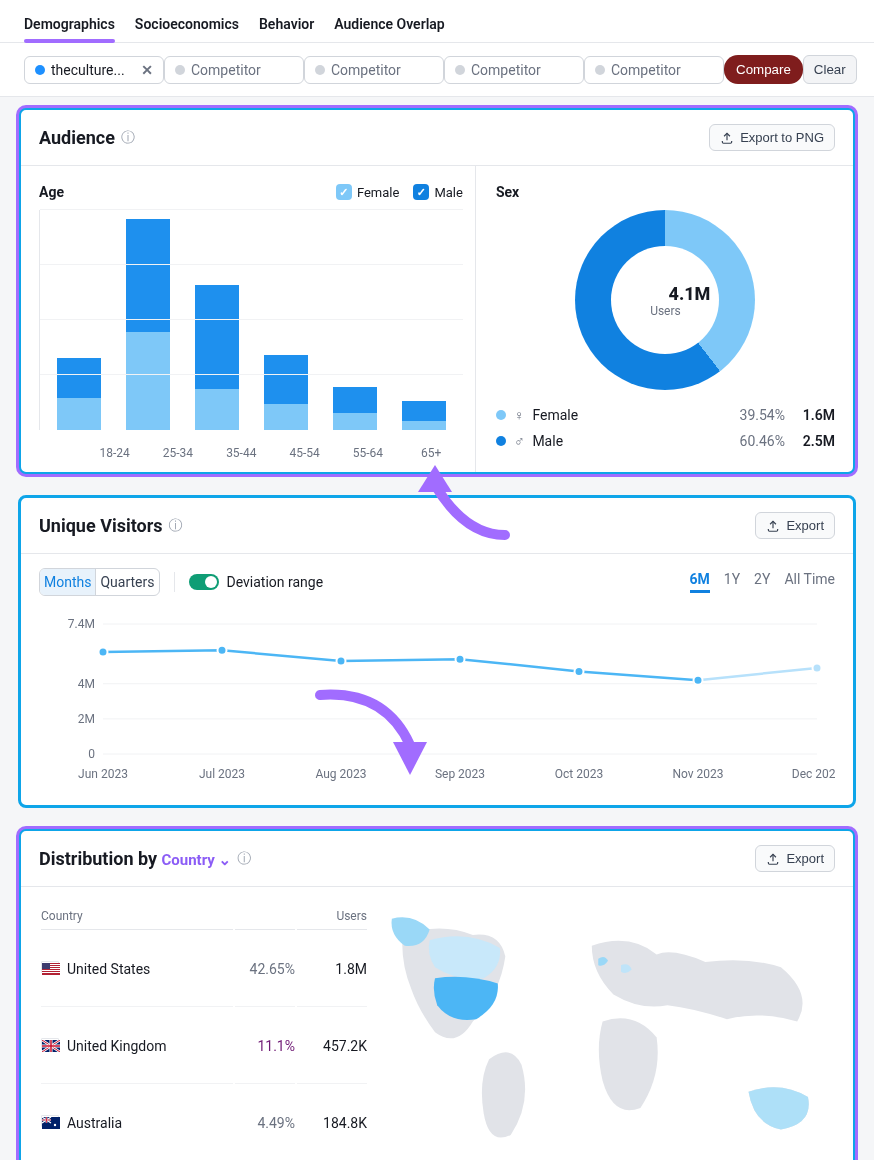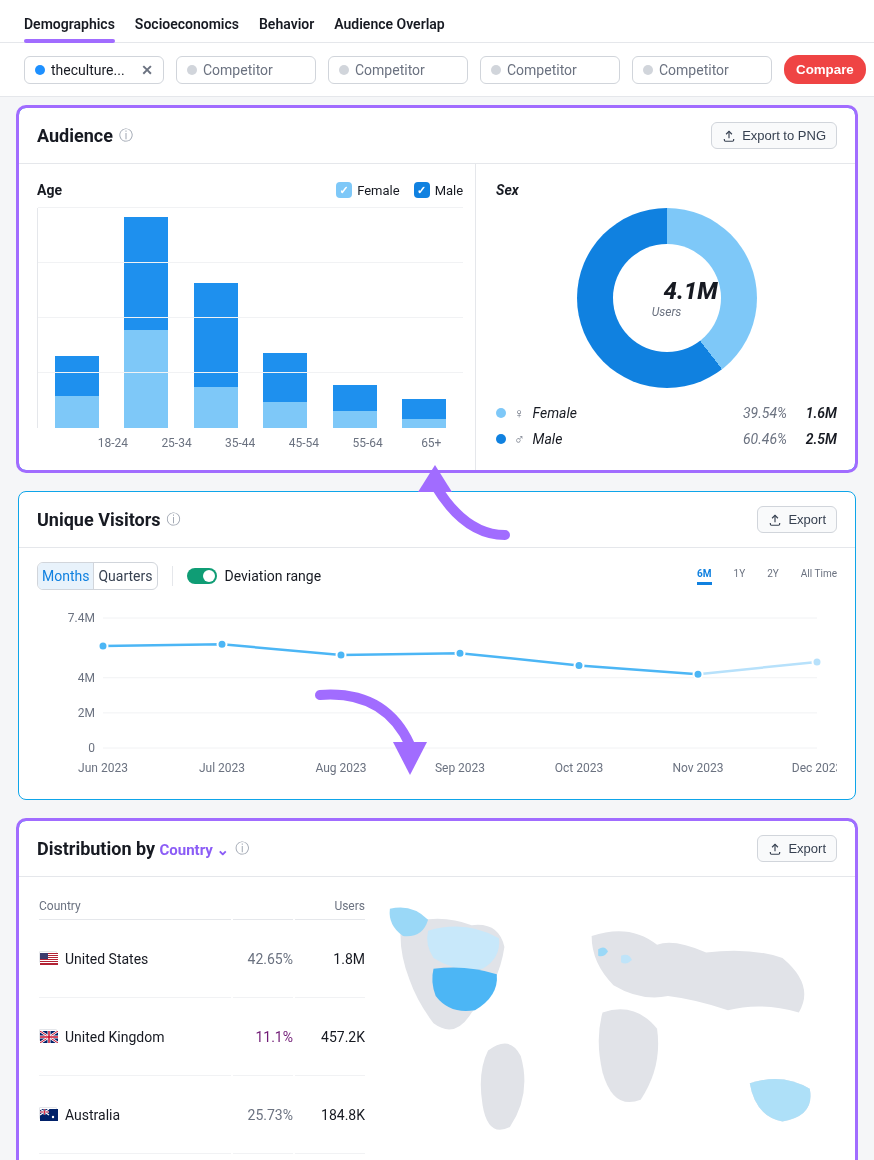--- a/index.html
+++ b/index.html
@@ -13,86 +13,86 @@
   .page { width: 874px; margin: 0 auto; background:#f5f6f8; padding-bottom:20px;}
   
   .tabs {
     display:flex; gap:20px; padding:10px 24px 0 24px; border-bottom:1px solid #e5e7eb; background:#fff;
   }
   .tab { padding:6px 0 10px; font-weight:600; color:#171a22; cursor:pointer; position:relative; }
   .tab.active::after {
     content:""; position:absolute; left:0; right:0; bottom:-1px; height:4px; background:#a16cff; border-radius:2px;
   }
   
-  .comp-row { display:flex; gap:12px; padding:12px 24px; background:#fff; border-bottom:1px solid #e5e7eb; align-items:center; }
+  .comp-row { display:flex; gap:0; padding:12px 24px; background:#fff; border-bottom:1px solid #e5e7eb; align-items:center; }
   .chip {
     display:flex; align-items:center; gap:6px; border:1px solid #d1d5db; border-radius:6px; padding:5px 10px; background:#fff; min-width:140px; color:#6b7280;
   }
   .chip.filled { color:#171a22; }
   .chip .dot { width:10px; height:10px; border-radius:50%; }
   .chip .dot.blue { background:#1e90ff; }
   .chip .dot.grey { background:#d1d5db; }
   .chip .x { margin-left:auto; color:#6b7280; font-weight:600; }
-  .btn-compare { background:#ef4444; color:#fff; border:none; border-radius:14px; padding:7px 12px; font-weight:700; cursor:pointer;}
+  .btn-compare { background:#7f1d1d; color:#fff; border:none; border-radius:14px; padding:7px 12px; font-weight:400; cursor:pointer;}
   .btn-clear { background:#f3f4f6; border:1px solid #d1d5db; border-radius:6px; padding:6px 10px; color:#374151; cursor:pointer;}
   
   .card-wrap { padding:10px 18px; position:relative; }
   .card-wrap.highlight { }
   .card {
-    background:#fff; border:1px solid #0ea5e9; border-radius:8px; position:relative;
+    background:#fff; border:3px solid #0ea5e9; border-radius:8px; position:relative;
   }
   .highlight .card { outline:3px solid #a16cff; outline-offset:-1px; }
   .card-header { display:flex; align-items:center; padding:14px 18px; border-bottom:1px solid #e5e7eb;}
   .card-title { font-size:18px; font-weight:700; }
   .info { color:#9ca3af; margin-left:6px; }
   .export-btn {
     margin-left:auto; display:flex; gap:6px; align-items:center; border:1px solid #d1d5db; border-radius:6px; background:#f9fafb;
     padding:5px 10px; color:#374151; cursor:pointer; font-size:13px;
   }
   
   .aud-body { display:flex; }
   .aud-age { flex:1.25; padding:18px 12px 10px 18px; border-right:1px solid #e5e7eb;}
-  .aud-sex { flex:1; padding:18px 18px 18px 20px;font-style:italic;}
+  .aud-sex { flex:1; padding:18px 18px 18px 20px;}
   .subtitle { font-weight:700; margin-bottom:10px; display:flex; align-items:center; }
   .legend-cbs { margin-left:auto; display:flex; gap:14px; font-weight:400; font-size:13px; align-items:center;}
   .cb { width:16px; height:16px; border-radius:4px; display:inline-flex; align-items:center; justify-content:center; color:#fff; font-size:11px; font-weight:700; }
   .cb.light { background:#7ec8f8; }
   .cb.dark { background:#1081e0; }
   
   .barchart { display:flex; font-size:12px; color:#6b7280; }
   .y-axis { display:flex; flex-direction:column; justify-content:space-between; height:220px; width:44px; text-align:right; padding-right:6px;}
   .bars-area { flex:1; position:relative; height:220px; border-left:1px solid #e5e7eb; }
   .gridline { position:absolute; left:0; right:0; border-top:1px solid #f1f2f4; }
   .bars { position:absolute; left:0; right:0; bottom:0; top:0; display:flex; align-items:flex-end; padding:0 4px; }
   .bar-col { flex:1; display:flex; flex-direction:column; align-items:center; }
   .bar { width:44px; display:flex; flex-direction:column-reverse; }
   .bar .f { background:#7ec8f8; }
   .bar .m { background:#1e90ee; }
-  .x-labels { display:flex; padding-left:44px; margin-top:8px; font-size:12px; color:#6b7280;}
+  .x-labels { display:flex; padding-left:44px; margin-top:16px; font-size:12px; color:#6b7280;}
   .x-labels span { flex:1; text-align:center; }
   
   .donut-wrap { display:flex; justify-content:center; margin:6px 0 12px;}
   .donut { width:180px; height:180px; border-radius:50%; background:conic-gradient(#7ec8f8 0deg 142.3deg, #1081e0 142.3deg 360deg); position:relative; display:flex; align-items:center; justify-content:center; }
   .donut::after { content:""; position:absolute; width:108px; height:108px; background:#fff; border-radius:50%; }
   .donut-center { position:relative; z-index:1; text-align:center; }
-  .donut-center .big { font-size:24px; font-weight:800;margin-left:48px; }
+  .donut-center .big { font-size:18px; font-weight:800;margin-left:48px; }
   .donut-center .sml { font-size:12px; color:#6b7280; }
   .sex-legend .row { display:flex; align-items:center; padding:5px 0; gap:8px; font-size:14px;}
   .sex-legend .row .dot { width:10px; height:10px; border-radius:50%; }
   .sex-legend .row .pct { margin-left:auto; color:#6b7280;}
   .sex-legend .row .val { width:42px; text-align:right; font-weight:600; }
   
   .uv-controls { display:flex; align-items:center; padding:14px 18px; gap:14px;}
   .seg-group { display:flex; border:1px solid #d1d5db; border-radius:6px; overflow:hidden;}
   .seg { padding:5px 4px; color:#374151; cursor:pointer;}
   .seg.active { background:#e8f2fb; color:#1081e0; border-right:1px solid #d1d5db;}
   .toggle { display:flex; align-items:center; gap:8px; color:#171a22;}
   .toggle-sw { width:30px; height:16px; background:#0f9d75; border-radius:10px; position:relative;}
   .toggle-sw::after { content:""; position:absolute; width:12px; height:12px; background:#fff; border-radius:50%; top:2px; right:2px;}
-  .ranges { margin-left:auto; display:flex; gap:22px; color:#6b7280; font-size:10px;}
+  .ranges { margin-left:auto; display:flex; gap:14px; color:#6b7280; font-size:14px;}
   .ranges .r { cursor:pointer; padding-bottom:3px; }
   .ranges .r.active { color:#1081e0; font-weight:700; border-bottom:3px solid #1081e0; }
   .linechart { padding:4px 18px 18px 18px; }
   .lc-svg { width:100%; height:170px; }
   
   .dist-body { display:flex; padding:14px 18px 18px; gap:12px;}
   .dist-table { width:330px; font-size:14px;}
   .dist-table th { text-align:left; color:#6b7280; font-weight:400; font-size:12px; padding:6px 0; border-bottom:1px solid #e5e7eb;}
   .dist-table th:last-child, .dist-table td.num { text-align:right;}
   .dist-table td { padding:8px 0; border-bottom:1px solid #f1f2f4;}
@@ -382,21 +382,21 @@
               </tr>
               <tr>
                 <td><span class="flag"><svg width="18" height="12">
                       <rect width="18" height="12" fill="#012169"></rect>
                       <rect width="9" height="6" fill="#012169"></rect>
                       <path d="M0 0L9 6M9 0L0 6" stroke="#fff" stroke-width="1.2"></path>
                       <path d="M4.5 0V6M0 3H9" stroke="#fff" stroke-width="1.6"></path>
                       <path d="M4.5 0V6M0 3H9" stroke="#c8102e" stroke-width=".8"></path>
                       <circle cx="13" cy="8" r="1.2" fill="#fff"></circle>
                     </svg></span>Australia</td>
-                <td class="num" style="color:#6b7280">25.73%</td>
+                <td class="num" style="color:#6b7280">4.49%</td>
                 <td class="num">184.8K</td>
               </tr>
             </tbody>
         </table>
         <div class="map-box">
           <svg class="map-svg" viewBox="0 0 420 240">
 
             <g fill="#e1e3e8">
               <path d="M20 30 Q55 18 85 30 Q110 27 115 50 Q110 85 85 110 Q70 135 50 120 Q35 100 28 80 Q18 55 20 30 Z"></path>
               <path d="M100 145 Q120 130 130 150 Q140 185 120 215 Q100 225 95 195 Q90 165 100 145 Z"></path>

